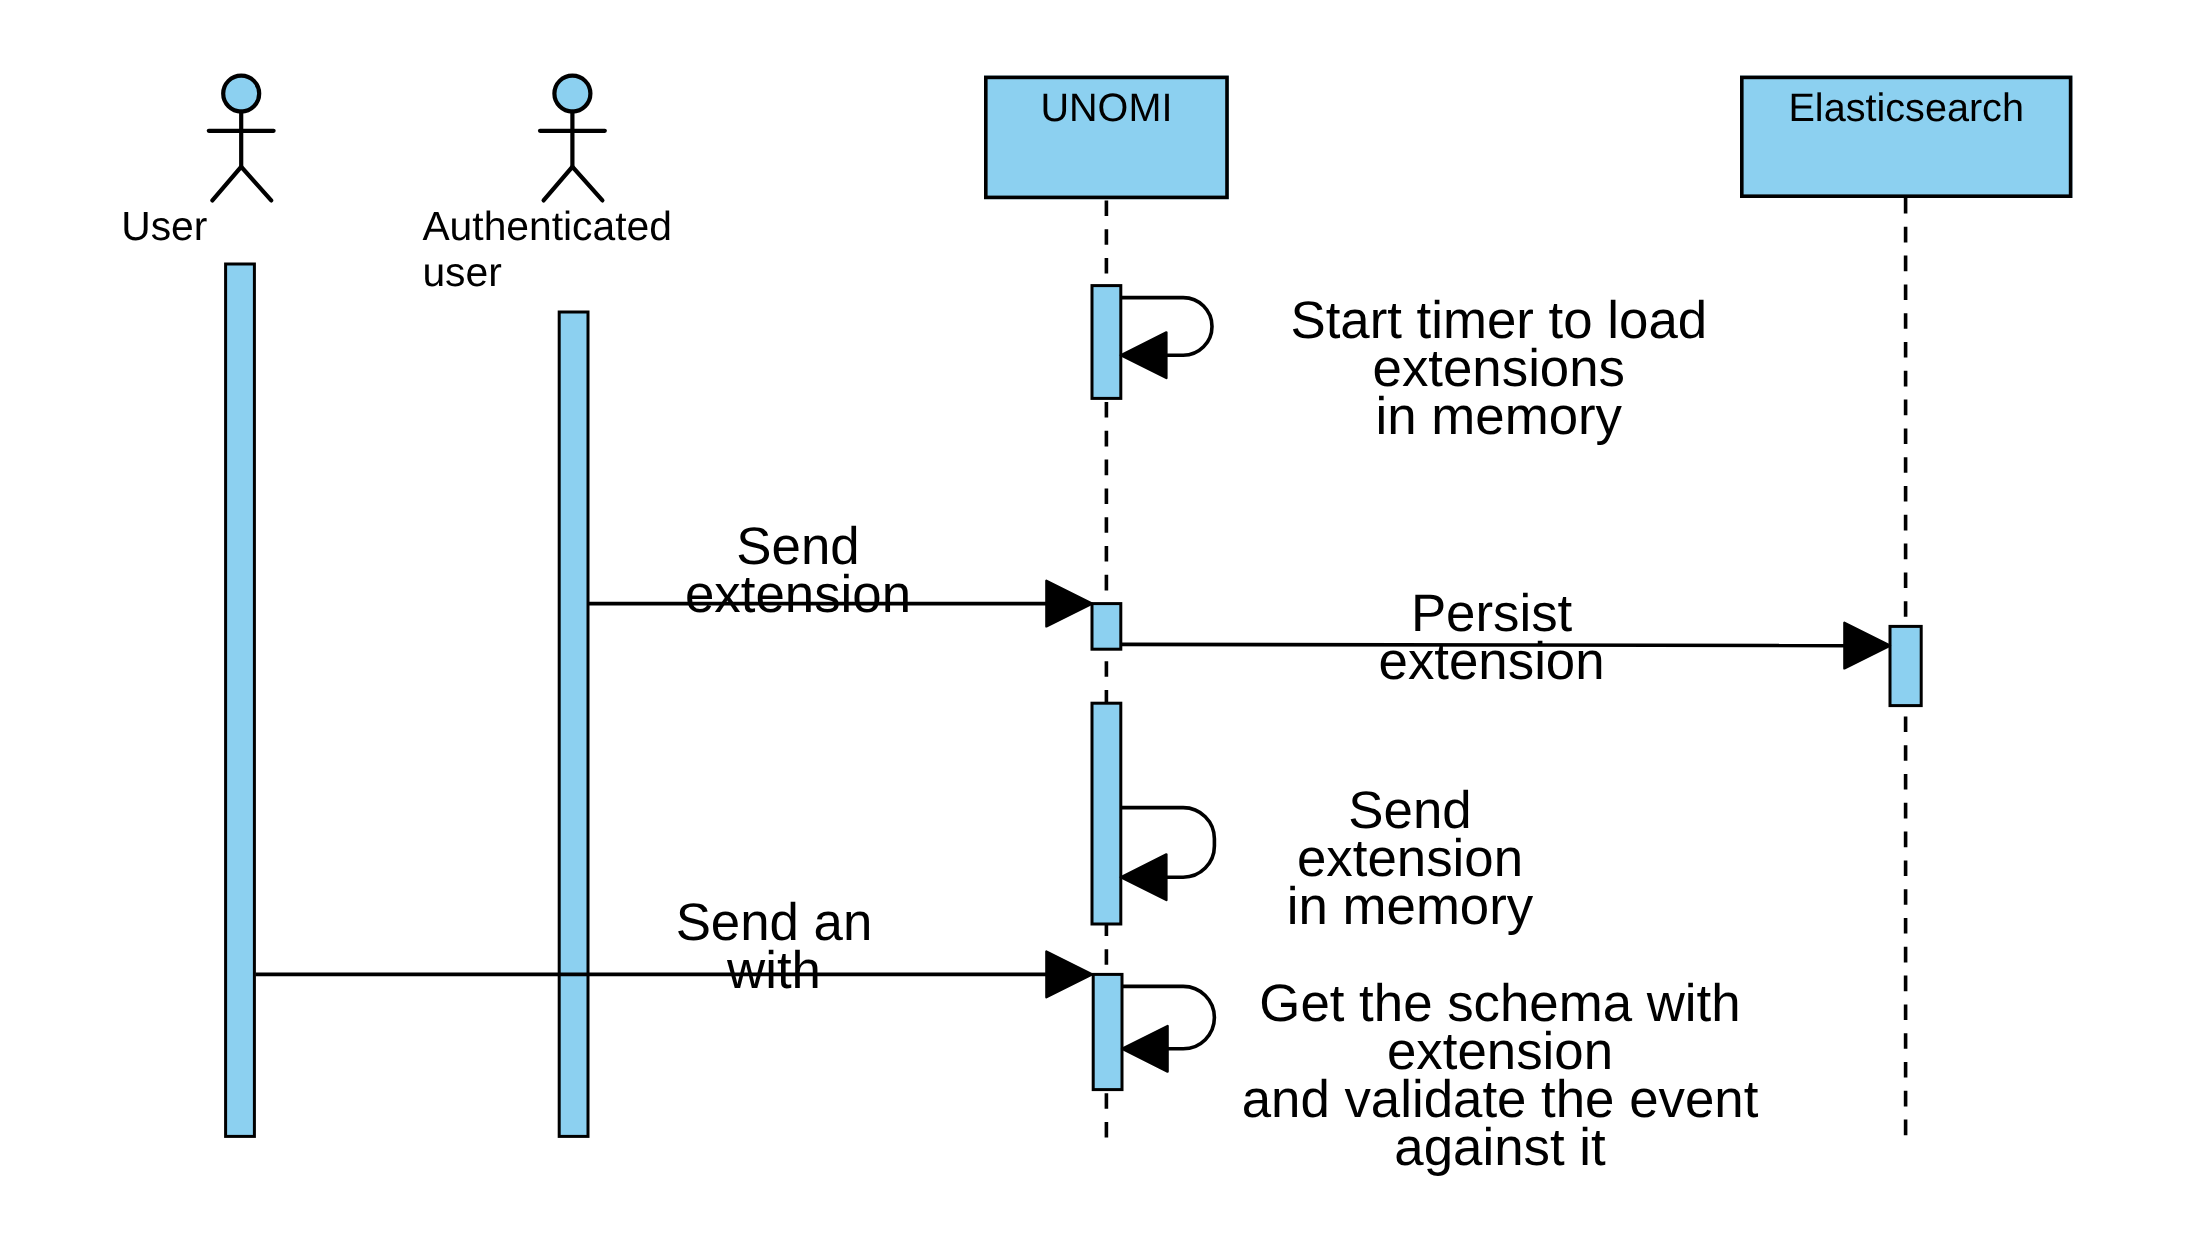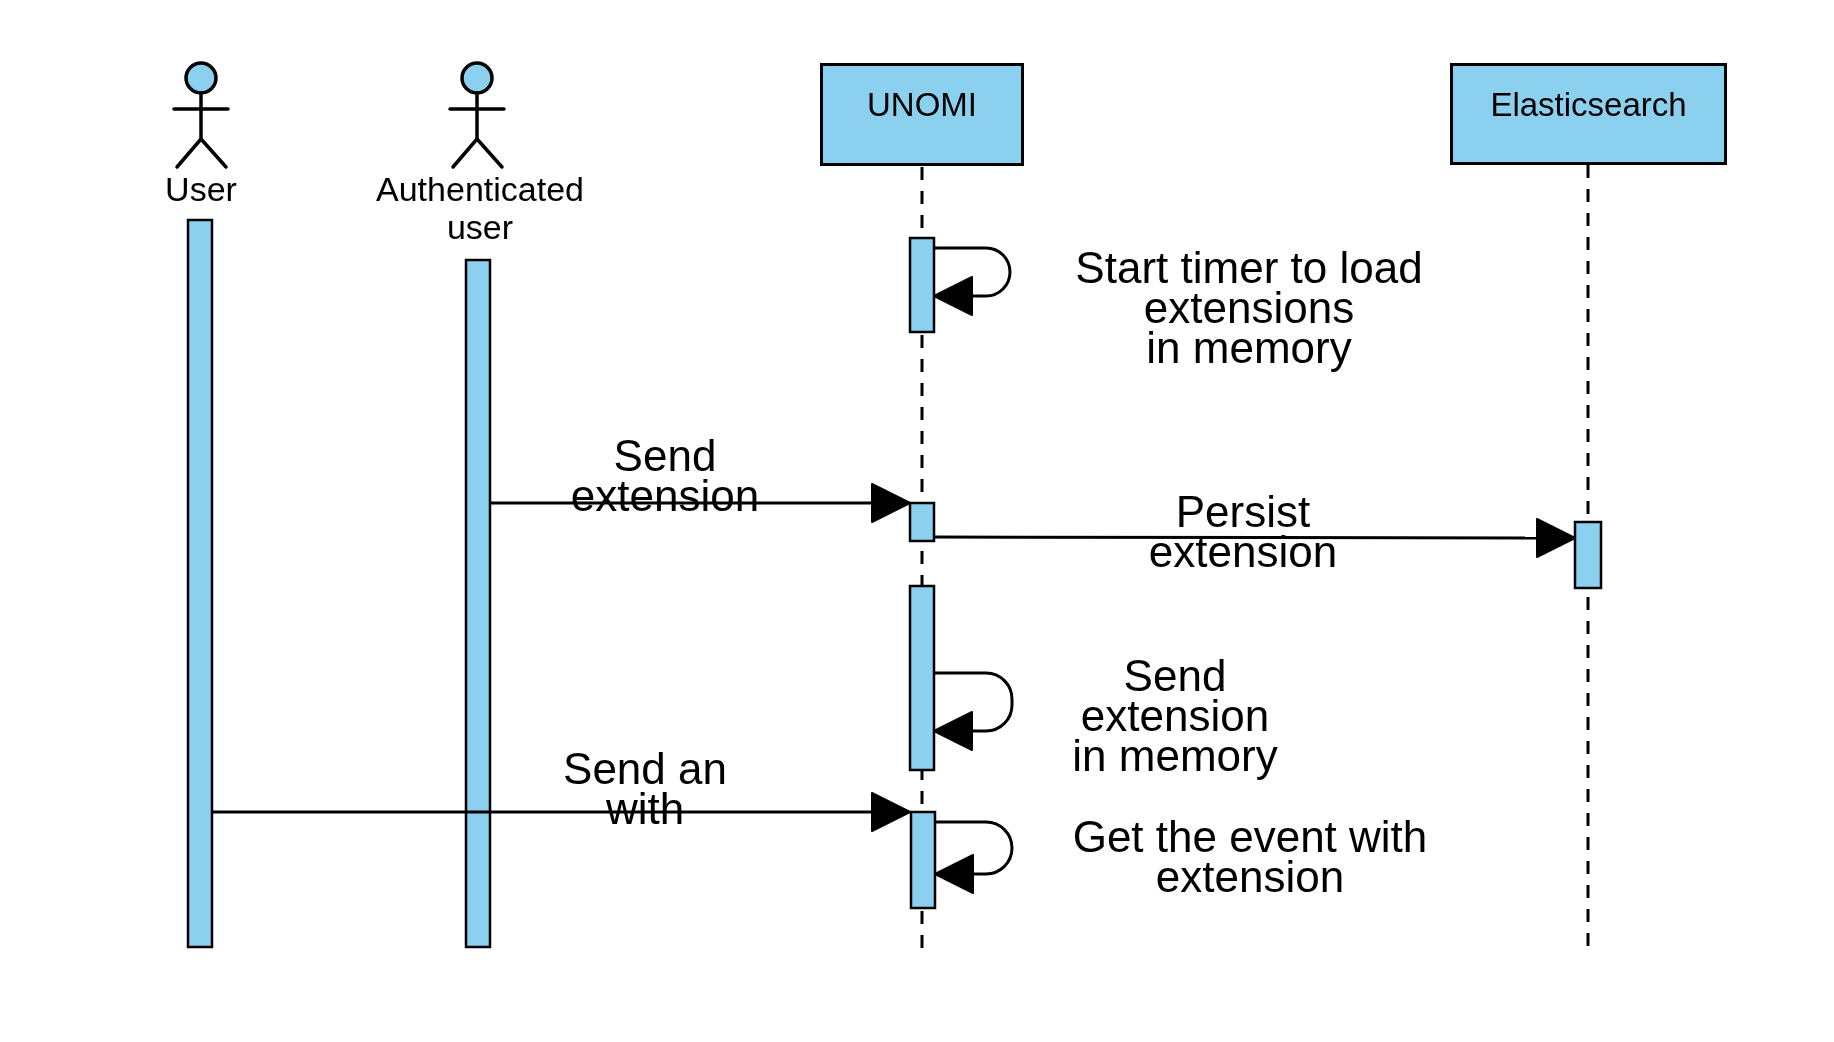--- a/index.html
+++ b/index.html
@@ -14,23 +14,23 @@
   }
   .gfx{position:absolute;left:0;top:0;}
   .lifeline{stroke:var(--stroke);stroke-width:3;stroke-dasharray:13 11;}
   .actor circle{fill:var(--participant-fill);stroke:var(--stroke);stroke-width:3.5;}
   .actor line,.actor polyline{stroke:var(--stroke);stroke-width:3.5;fill:none;stroke-linecap:round;}
   .activation{fill:var(--participant-fill);stroke:var(--stroke);stroke-width:2.5;}
   .flow{stroke:var(--stroke);stroke-width:3;fill:none;}
   .head{fill:var(--stroke);stroke:var(--stroke);stroke-width:2;stroke-linejoin:round;}
   .participant{
     position:absolute;background:var(--participant-fill);border:3px solid var(--stroke);
-    box-sizing:border-box;text-align:center;font-size:33px;padding-top:20px;
+    box-sizing:border-box;text-align:center;font-size:33px;padding-top:5px;
   }
-  .actor-label{position:absolute;text-align:center;font-size:34px;line-height:38px;}
+  .actor-label{position:absolute;font-size:34px;line-height:38px;}
   .msg{position:absolute;text-align:center;font-size:44px;line-height:40px;}
 </style>
 </head>
 <body>
 
 <div class="canvas">
 
   <svg class="gfx" width="1834" height="1042" viewBox="0 0 1834 1042">
 
     <line class="lifeline" x1="922" y1="167" x2="922" y2="952"></line>
@@ -115,16 +115,17 @@
     <div>Send extension</div>
   </div>
   <div class="msg" style="left:1035px;top:656px;width:280px;">
     <div>Send extension</div>
     <div>in memory</div>
   </div>
   <div class="msg" style="left:525px;top:749px;width:240px;">
     <div>Send an with</div>
   </div>
   <div class="msg" style="left:1020px;top:817px;width:460px;">
-    <div>Get the event with extension</div>
+    <div>Get the schema with extension</div>
+    <div>and validate the event against it</div>
   </div>
 
 </div>
 
 </body></html>

